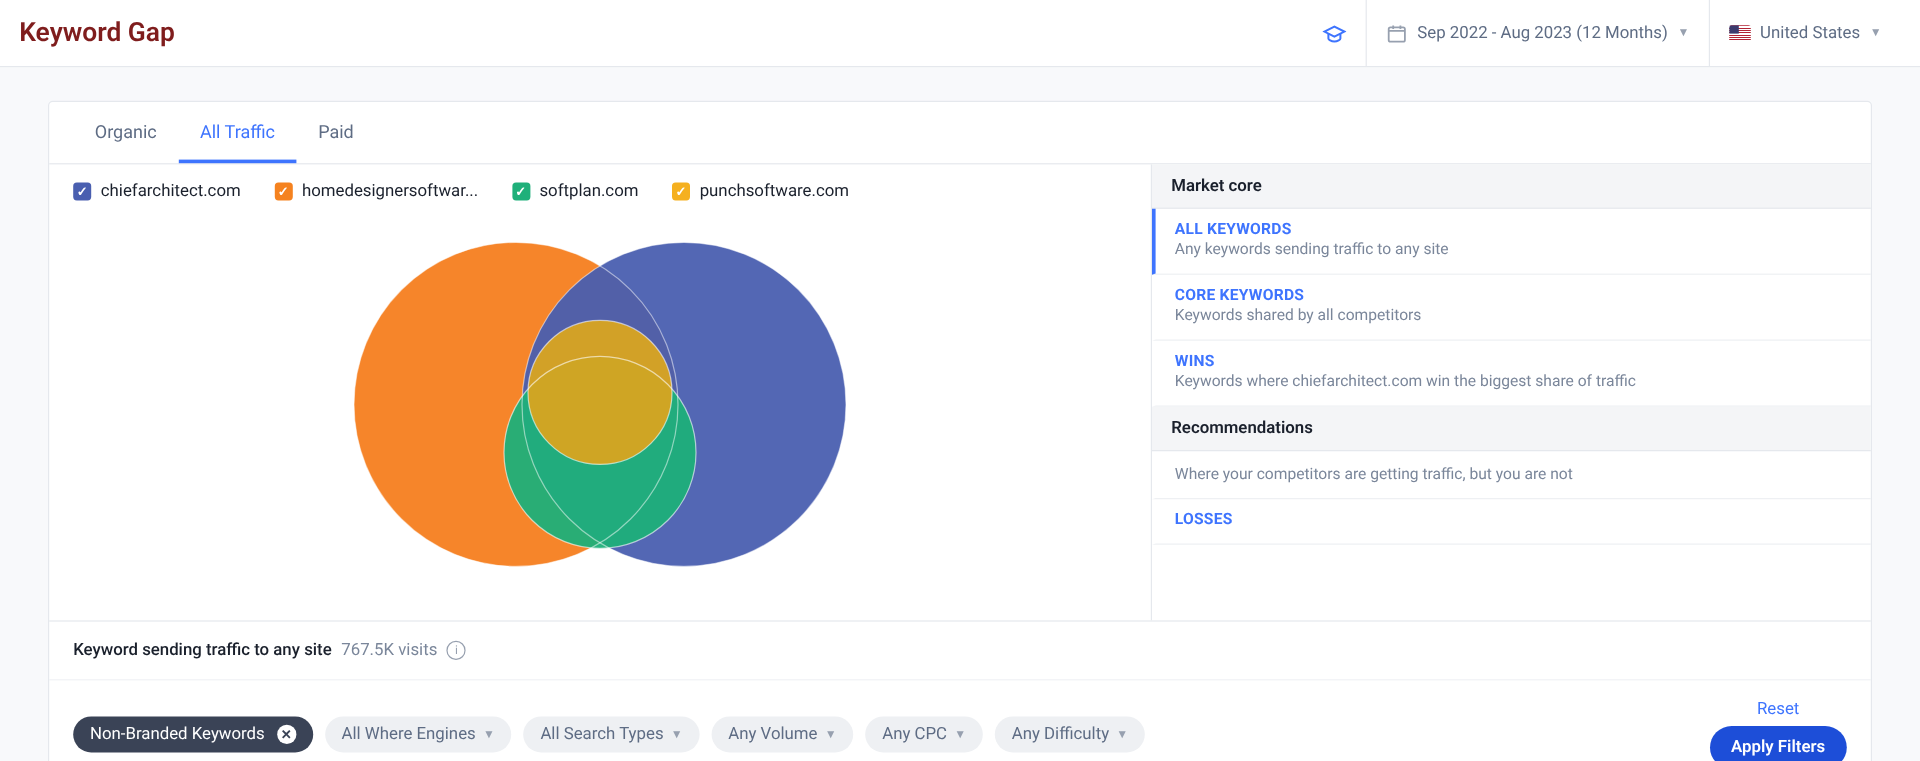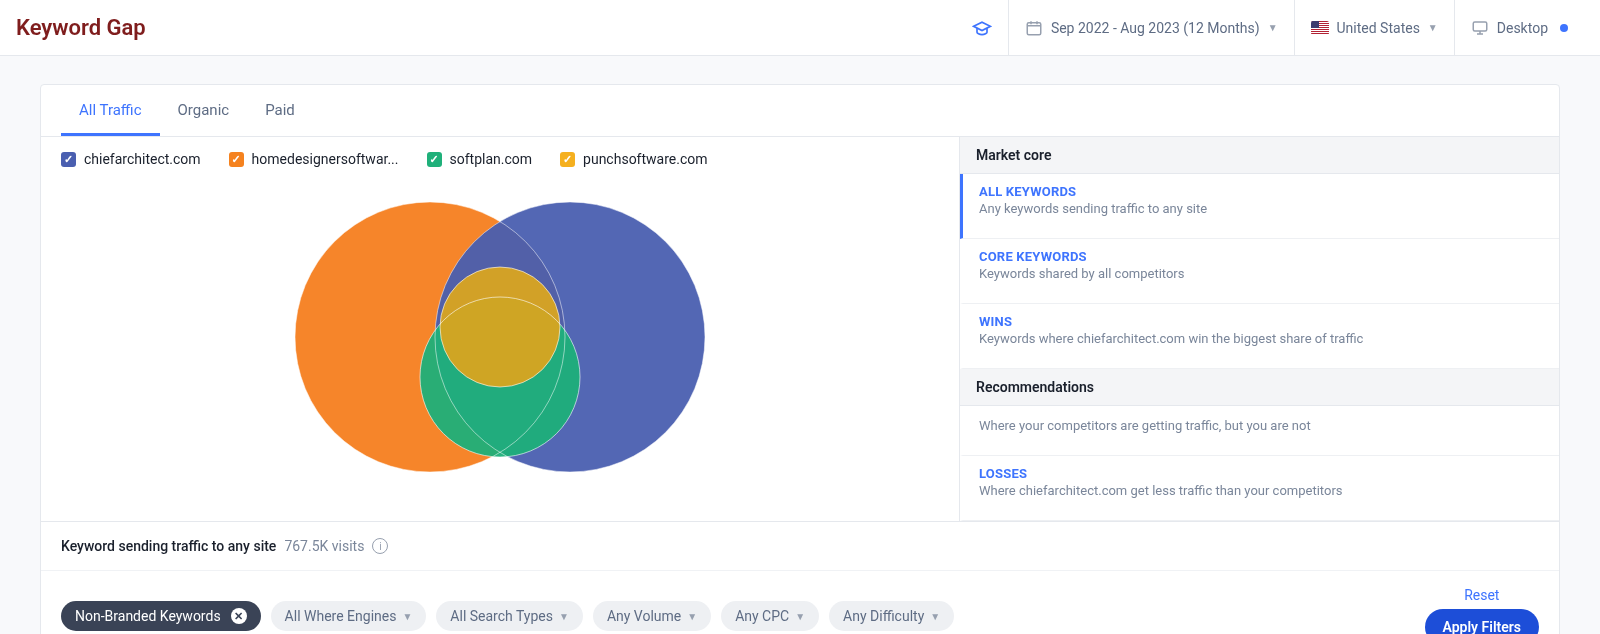--- a/index.html
+++ b/index.html
@@ -25,21 +25,21 @@
   .left-pane { flex: 1; padding: 14px 20px 20px; }
   .right-pane { width: 600px; border-left: 1px solid #e5e8ed; }
   
   .legend { display: flex; gap: 28px; align-items: center; margin-bottom: 10px; flex-wrap: wrap;}
   .legend-item { display: flex; align-items: center; gap: 8px; color: #1a202c; font-size: 14px; }
   .chk { width: 15px; height: 15px; border-radius: 3px; display: inline-flex; align-items: center; justify-content: center; color: #fff; font-size: 11px; font-weight: bold;}
   
   .venn-wrap { display:flex; justify-content:center; padding: 10px 0;}
   
   .section-header { background: #f4f5f7; padding: 10px 16px; font-weight: 600; color: #1a202c; font-size: 14px; border-bottom: 1px solid #e5e8ed; }
-  .option { padding: 10px 16px 22px; border-bottom: 1px solid #eef0f3; border-left: 3px solid transparent; cursor:pointer; }
+  .option { padding: 10px 16px 12px; border-bottom: 1px solid #eef0f3; border-left: 3px solid transparent; cursor:pointer; }
   .option.active { border-left-color: #3e74fe; }
   .option .title { color: #3e74fe; font-weight: 700; font-size: 13px; letter-spacing: .2px; }
   .option .desc { color: #7a869a; font-size: 13px; margin-top: 2px; }
   
   .summary-row { padding: 16px 20px; border-top: 1px solid #e5e8ed; display:flex; align-items:center; gap:8px; color:#1a202c;}
   .summary-row .visits { color:#7a869a; }
   .info-icon { width:16px; height:16px; border:1px solid #97a0af; border-radius:50%; display:inline-flex; align-items:center; justify-content:center; font-size:10px; color:#97a0af; }
   
   .filter-row { padding: 16px 20px 24px; display:flex; align-items:center; justify-content: space-between; border-top: 1px solid #f0f2f5;}
   .filter-chips { display:flex; gap:10px; flex-wrap:wrap; align-items:center;}
@@ -73,37 +73,29 @@
           <path d="M3 9h18M8 3v4M16 3v4"></path>
         </svg>
       <span class="label">Sep 2022 - Aug 2023 (12 Months)</span>
       <span class="caret">▼</span>
     </div>
     <div class="topbar-item">
       <span class="flag"></span>
       <span class="label">United States</span>
       <span class="caret">▼</span>
     </div>
-    <div class="topbar-item">
-      <svg class="mon-icon" width="18" height="18" viewBox="0 0 24 24" fill="none" stroke="#97a0af" stroke-width="2">
-          <rect x="3" y="4" width="18" height="12" rx="2"></rect>
-          <path d="M8 20h8M12 16v4"></path>
-        </svg>
-      <span class="label">Desktop</span>
-      <span class="dot-blue"></span>
-    </div>
   </div>
 </div>
 
 <div class="content">
   <div class="card">
 
     <div class="tabs" id="tabs">
+        <div class="tab">Organic</div>
         <div class="tab active">All Traffic</div>
-        <div class="tab">Organic</div>
         <div class="tab">Paid</div>
       </div>
 
     <div class="main-row">
       <div class="left-pane">
         <div class="legend" id="legend">
             <div class="legend-item">
               <span class="chk" style="background: rgb(74, 95, 176);">✓</span>
               <span>chiefarchitect.com</span>
             </div>
@@ -148,21 +140,20 @@
           <div class="option">
             <div class="title">WINS</div>
             <div class="desc">Keywords where chiefarchitect.com win the biggest share of traffic</div>
           </div>
           <div class="section-header">Recommendations</div>
           <div class="option">
             <div class="desc">Where your competitors are getting traffic, but you are not</div>
           </div>
           <div class="option">
             <div class="title">LOSSES</div>
-            <div class="desc">Where chiefarchitect.com get less traffic than your competitors</div>
           </div>
         </div>
     </div>
 
     <div class="summary-row">
       <span style="font-weight:500;">Keyword sending traffic to any site</span>
       <span class="visits">767.5K visits</span>
       <span class="info-icon">i</span>
     </div>
 

